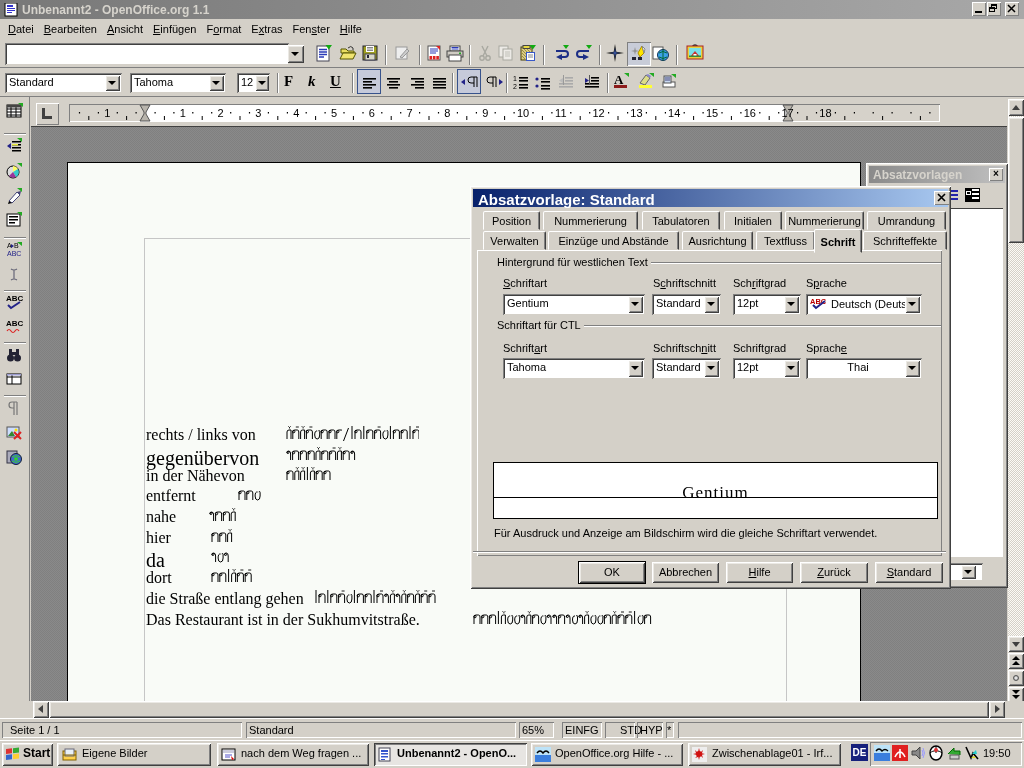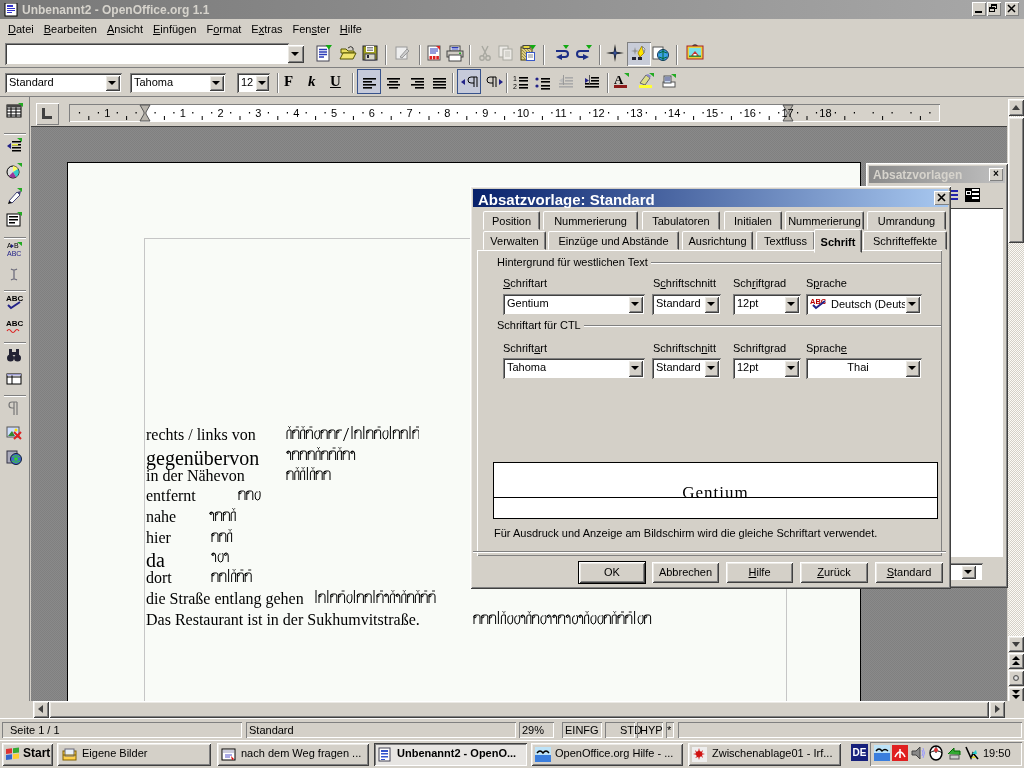--- a/index.html
+++ b/index.html
@@ -893,21 +893,21 @@
     <div class="abs" style="left:5px;top:4px;width:0;height:0;border-top:4px solid transparent;border-bottom:4px solid transparent;border-right:5px solid #404040;"></div>
   </div>
 <div class="abs raised" style="left:49px;top:701px;width:940px;height:17px;"></div>
 <div class="abs raised" style="left:989px;top:701px;width:16px;height:17px;">
     <div class="abs" style="left:6px;top:4px;width:0;height:0;border-top:4px solid transparent;border-bottom:4px solid transparent;border-left:5px solid #404040;"></div>
   </div>
 
 <div class="abs" style="left:0;top:718px;width:1024px;height:22px;background:#d4d0c8;border-top:1px solid #fff;"></div>
 <div class="abs sunken1" style="left:2px;top:722px;width:240px;height:16px;padding:2px 8px;">Seite 1 / 1</div>
 <div class="abs sunken1" style="left:246px;top:722px;width:270px;height:16px;padding:2px 3px;">Standard</div>
-<div class="abs sunken1" style="left:519px;top:722px;width:35px;height:16px;padding:2px 3px;">29%</div>
+<div class="abs sunken1" style="left:519px;top:722px;width:35px;height:16px;padding:2px 3px;">65%</div>
 <div class="abs sunken1" style="left:562px;top:722px;width:40px;height:16px;padding:2px 3px;">EINFG</div>
 <div class="abs sunken1" style="left:605px;top:722px;width:27px;height:16px;padding:2px 15px;">STD</div>
 <div class="abs sunken1" style="left:637px;top:722px;width:26px;height:16px;padding:2px 3px;">HYP</div>
 <div class="abs sunken1" style="left:666px;top:722px;width:8px;height:16px;padding:2px 1px;">*</div>
 <div class="abs sunken1" style="left:678px;top:722px;width:344px;height:16px;"></div>
 
 <div class="abs" style="left:0;top:740px;width:1024px;height:28px;background:#d4d0c8;border-top:1px solid #fff;"></div>
 <div id="taskbar">
     <div class="abs raised" style="left:2px;top:743px;width:51px;height:23px;padding:3px 0 0 3px;font-weight:bold;font-size:12px;white-space:nowrap;overflow:hidden;"><svg width="16" height="14" style="vertical-align:-3px;margin-right:2px;">
         <g transform="skewY(-6)">

